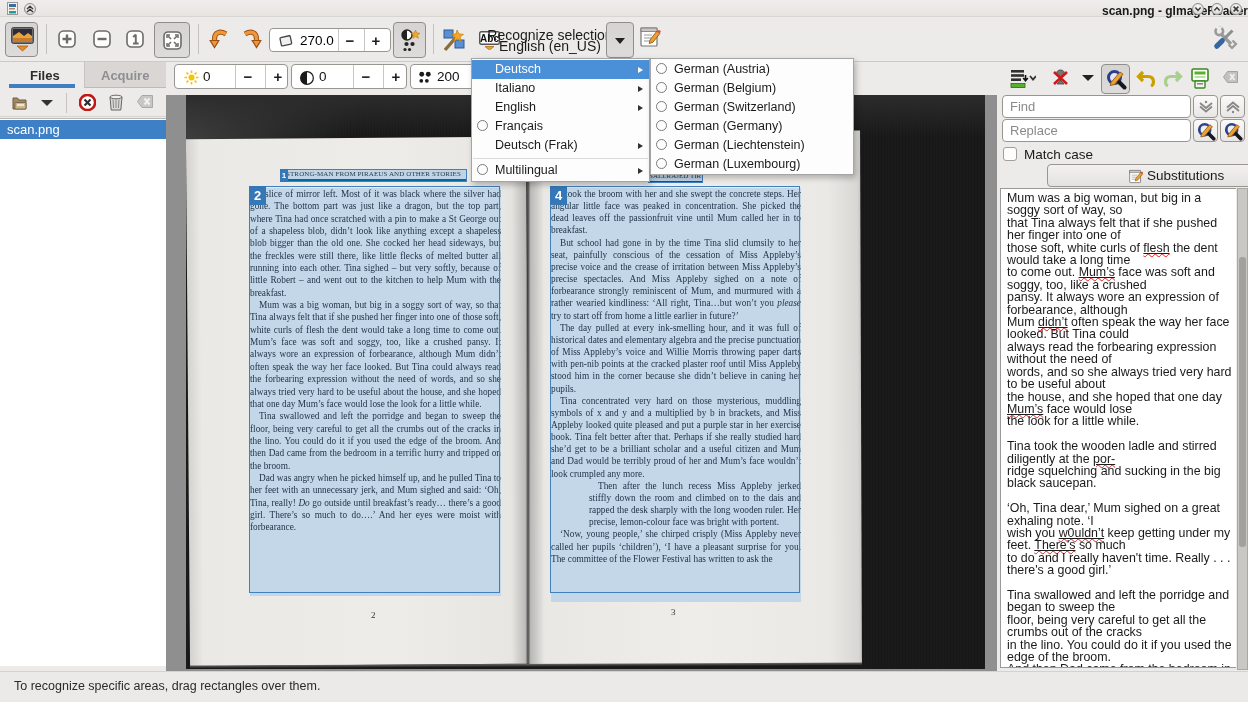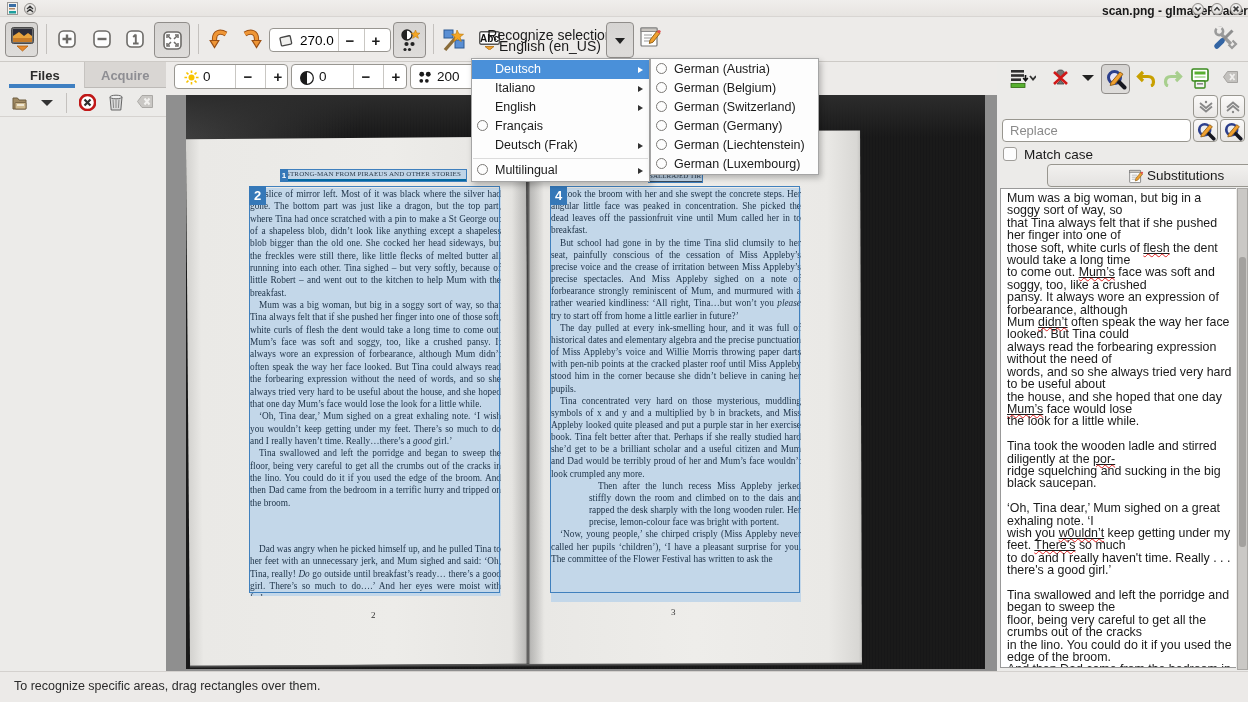--- a/index.html
+++ b/index.html
@@ -226,20 +226,23 @@
     <svg class="abs" style="left:108px;top:4px" width="16" height="18" viewBox="0 0 16 18">
       <path d="M2 4 L14 4 L12.8 17 L3.2 17 Z" fill="#d9d9d9" stroke="#666" stroke-width="1"></path>
       <ellipse cx="8" cy="4" rx="6" ry="1.8" fill="#efefef" stroke="#666" stroke-width="1"></ellipse>
       <path d="M5 6.5 L5.6 15 M8 6.5 L8 15 M11 6.5 L10.4 15" stroke="#888" stroke-width="1"></path>
     </svg>
     <svg class="abs" style="left:137px;top:6px" width="16" height="13" viewBox="0 0 16 13">
       <path d="M5 0.5 L15.5 0.5 L15.5 12.5 L5 12.5 L0.5 6.5 Z" fill="#c9c7c4" stroke="#aaa8a5" stroke-width="1"></path>
       <path d="M7.5 3.5 L12.5 9.5 M12.5 3.5 L7.5 9.5" stroke="#f2f1ef" stroke-width="2"></path>
     </svg>
   </div>
+  <div id="llist" class="abs">
+      <div id="lrow" class="abs">scan.png</div>
+    </div>
 </div>
 <div id="ctrlbar" class="abs">
   <div class="spin abs" style="left:8px;top:2px;width:114px;height:25px;">
     <svg class="abs" style="left:9px;top:5px" width="15" height="15" viewBox="0 0 17 17">
       <circle cx="8.5" cy="8.5" r="3.4" fill="#f8c300"></circle>
       <g stroke="#f8c300" stroke-width="1.8">
         <path d="M8.5 0.5 L8.5 3.5 M8.5 13.5 L8.5 16.5 M0.5 8.5 L3.5 8.5 M13.5 8.5 L16.5 8.5 M2.8 2.8 L5 5 M12 12 L14.2 14.2 M14.2 2.8 L12 5 M5 12 L2.8 14.2"></path>
       </g>
     </svg>
     <div class="abs" style="left:28px;top:4px;font-size:13.5px;color:#111;">0</div>
@@ -283,23 +286,22 @@
 
   <div class="abs" style="left:100px;top:75px;width:181px;height:11px;font-family:'Liberation Serif',serif;font-size:7px;color:#2c3c4c;letter-spacing:0.1px;white-space:nowrap;overflow:hidden;border-bottom:2px solid #0369a1;background:#bfd4e7;">STRONG-MAN FROM PIRAEUS AND OTHER STORIES</div>
   <div class="selbox" style="left:99px;top:74px;width:182px;height:13px;"></div>
   <div class="badge" style="left:94px;top:74px;width:8px;height:13px;font-size:8px;line-height:13px;">1</div>
   <div class="abs" style="left:463px;top:77px;width:53px;height:10px;font-family:'Liberation Serif',serif;font-size:7px;color:#2c3c4c;white-space:nowrap;overflow:hidden;border-bottom:1px solid #3a4a5a;background:#bfd4e7;">SALLRAJED TIRRIES</div>
   <div class="selbox" style="left:462px;top:76px;width:55px;height:12px;"></div>
 
   <div class="booktext" style="left:64px;top:93px;width:251px;height:408px;overflow:hidden;line-height:12.35px;">
     <div>y a slice of mirror left. Most of it was black where the silver had gone. The bottom part was just like a dragon, but the top part, where Tina had once scratched with a pin to make a St George out of a shapeless blob, didn’t look like anything except a shapeless blob bigger than the old one. She cocked her head sideways, but the freckles were still there, like little flecks of melted butter all running into each other. Tina sighed – but very softly, because of little Robert – and went out to the kitchen to help Mum with the breakfast.</div>
     <div style="text-indent:9px;">Mum was a big woman, but big in a soggy sort of way, so that Tina always felt that if she pushed her finger into one of those soft, white curls of flesh the dent would take a long time to come out. Mum’s face was soft and soggy, too, like a crushed pansy. It always wore an expression of forbearance, although Mum didn’t often speak the way her face looked. But Tina could always read the forbearing expression without the need of words, and so she always tried very hard to be useful about the house, and she hoped that one day Mum’s face would lose the look for a little while.</div>
-    <div style="text-indent:9px;">‘Oh, Tina dear,’ Mum sighed on a great exhaling note. ‘I wish you wouldn’t keep getting under my feet. There’s so much to do and I really haven’t time. Really…there’s a <i>good</i> girl.’</div>
     <div style="text-indent:9px;">Tina swallowed and left the porridge and began to sweep the floor, being very careful to get all the crumbs out of the cracks in the lino. You could do it if you used the edge of the broom. And then Dad came from the bedroom in a terrific hurry and tripped on the broom.</div>
-    <div style="text-indent:9px;margin-top:34px;">Dad was angry when he picked himself up, and he pulled Tina to her feet with an unnecessary jerk, and Mum sighed and said: ‘Oh, Tina, really! <i>Do</i> go outside until breakfast’s ready… there’s a good girl. There’s so much to do….’ And her eyes were moist with forbearance.</div>
+    <div style="text-indent:9px;">Dad was angry when he picked himself up, and he pulled Tina to her feet with an unnecessary jerk, and Mum sighed and said: ‘Oh, Tina, really! <i>Do</i> go outside until breakfast’s ready… there’s a good girl. There’s so much to do….’ And her eyes were moist with forbearance.</div>
   </div>
   <div class="selbox" style="left:63px;top:91px;width:251px;height:407px;"></div>
   <div class="badge" style="left:63px;top:91px;width:17px;height:19px;line-height:19px;">2</div>
 
   <div class="booktext" style="left:365px;top:93px;width:250px;height:414px;overflow:hidden;">
     <div>ina took the broom with her and she swept the concrete steps. Her angular little face was peaked in concentration. She picked the dead leaves off the passionfruit vine until Mum called her in to breakfast.</div>
     <div style="text-indent:9px;">But school had gone in by the time Tina slid clumsily to her seat, painfully conscious of the cessation of Miss Appleby’s precise voice and the crease of irritation between Miss Appleby’s precise spectacles. And Miss Appleby sighed on a note of forbearance strongly reminiscent of Mum, and murmured with a rather wearied kindliness: ‘All right, Tina…but won’t you <i>please</i> try to start off from home a little earlier in future?’</div>
     <div style="text-indent:9px;">The day pulled at every ink-smelling hour, and it was full of historical dates and elementary algebra and the precise punctuation of Miss Appleby’s voice and Willie Morris throwing paper darts with pen-nib points at the cracked plaster roof until Miss Appleby stood him in the corner because she didn’t believe in caning her pupils.</div>
     <div style="text-indent:9px;">Tina concentrated very hard on those mysterious, muddling symbols of x and y and a multiplied by b in brackets, and Miss Appleby looked quite pleased and put a purple star in her exercise book. Tina felt better after that. Perhaps if she really studied hard she’d get to be a brilliant scholar and a useful citizen and Mum and Dad would be terribly proud of her and Mum’s face wouldn’t look crumpled any more.</div>
     <div style="text-indent:9px;padding-left:38px;">Then after the lunch recess Miss Appleby jerked stiffly down the room and climbed on to the dais and rapped the desk sharply with the long wooden ruler. Her precise, lemon-colour face was bright with portent.</div>
@@ -347,20 +349,21 @@
     <rect x="3.5" y="3.5" width="11" height="3" fill="#58b030"></rect>
     <rect x="3.5" y="8" width="11" height="2" fill="#b8e0a8"></rect>
     <rect x="4" y="13" width="10" height="7" rx="1" fill="#f4f4f4" stroke="#3a8a1e" stroke-width="1.4"></rect>
     <rect x="6" y="15" width="6" height="1.6" fill="#888"></rect>
   </svg>
   <svg class="abs" style="left:226px;top:9px" width="15" height="12" viewBox="0 0 15 12">
     <path d="M4.5 0.5 L14.5 0.5 L14.5 11.5 L4.5 11.5 L0.5 6 Z" fill="#c3c1be" stroke="#a5a3a0" stroke-width="1"></path>
     <path d="M7 3 L11.5 9 M11.5 3 L7 9" stroke="#f0efed" stroke-width="1.8"></path>
   </svg>
 
+  <div class="input abs" style="left:5px;top:33px;width:189px;height:23px;">Find</div>
   <div class="sbtn abs" style="left:196px;top:33px;width:25px;height:23px;">
     <svg class="abs" style="left:4px;top:3px" width="16" height="16" viewBox="0 0 16 16">
       <path d="M2 4 L8 9 L14 4" fill="none" stroke="#888" stroke-width="1.8"></path>
       <path d="M2 7.5 L8 12.5 L14 7.5" fill="none" stroke="#888" stroke-width="1.8"></path>
       <circle cx="8" cy="3" r="1.2" fill="#888"></circle>
     </svg>
   </div>
   <div class="sbtn abs" style="left:223px;top:33px;width:25px;height:23px;">
     <svg class="abs" style="left:4px;top:3px" width="16" height="16" viewBox="0 0 16 16">
       <path d="M2 12 L8 7 L14 12" fill="none" stroke="#888" stroke-width="1.8"></path>
@@ -425,21 +428,21 @@
     </div>
   <div style="height:6px;position:relative;">
       <div style="position:absolute;left:1px;right:1px;top:3px;height:1px;background:#dcdcdc;"></div>
     </div>
   <div class="mi">
       <span class="radio"></span>
       <span class="txt">Multilingual</span>
       <span class="arr"></span>
     </div>
 </div>
-<div id="menu2" class="menu" style="left:650px;top:58px;width:169px;height:117px;padding-top:1px;">
+<div id="menu2" class="menu" style="left:650px;top:58px;width:204px;height:117px;padding-top:1px;">
   <div class="mi">
       <span class="radio"></span>
       <span class="txt">German (Austria)</span>
     </div>
   <div class="mi">
       <span class="radio"></span>
       <span class="txt">German (Belgium)</span>
     </div>
   <div class="mi">
       <span class="radio"></span>

